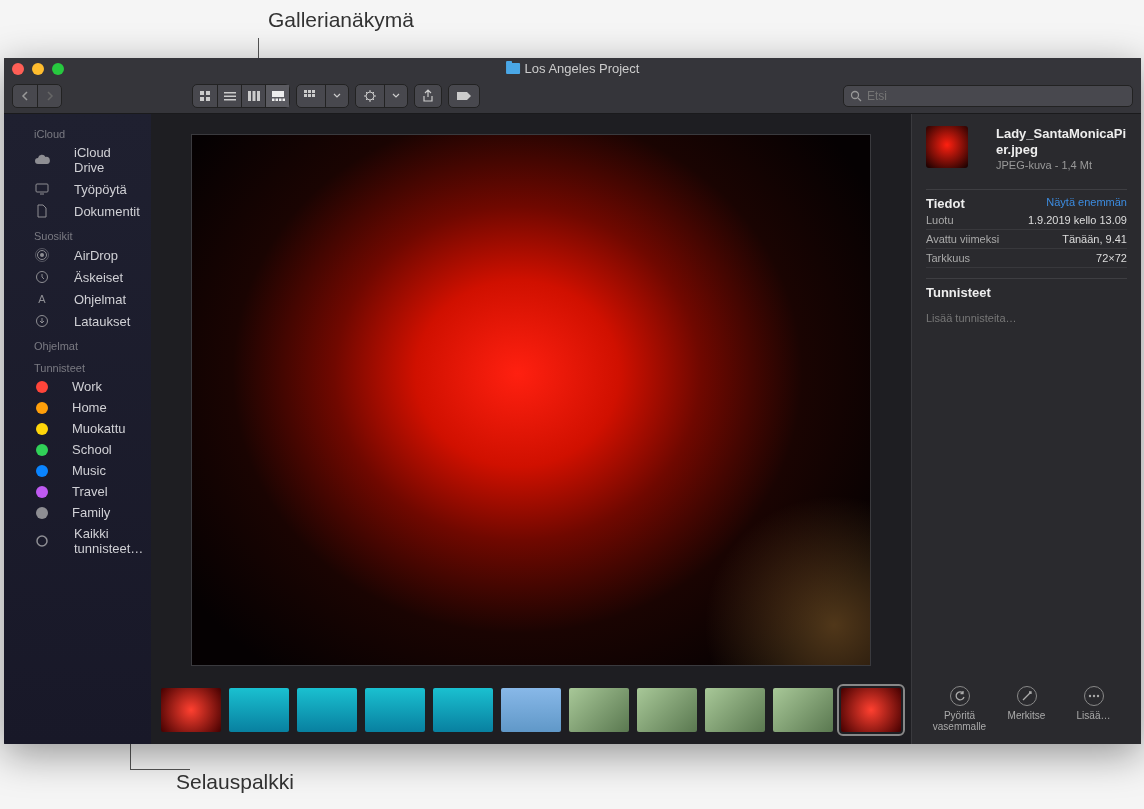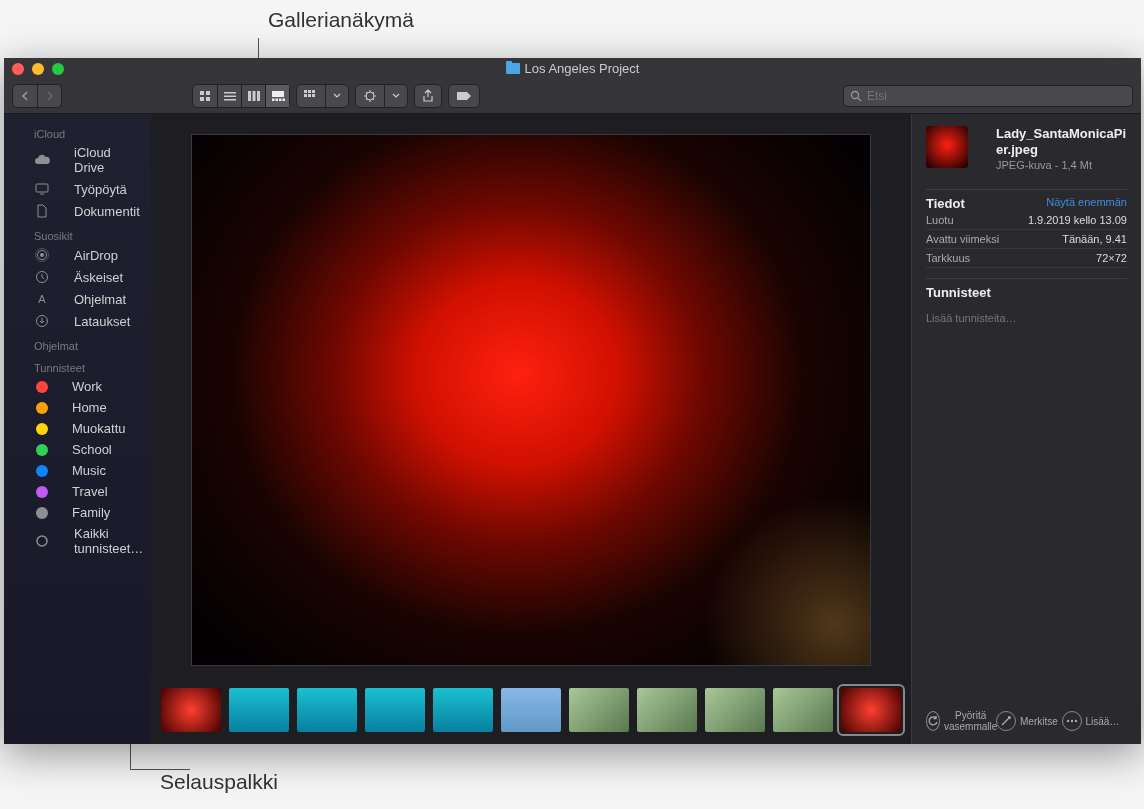--- a/index.html
+++ b/index.html
@@ -22,21 +22,21 @@
   position: absolute;
   top: 38px;
   left: 258px;
   width: 1px;
   height: 40px;
   background: #555;
 }
 .callout-bottom {
   position: absolute;
   top: 770px;
-  left: 160px;
+  left: 176px;
   font-size: 21px;
   color: #333;
 }
 .callout-line-bottom {
   position: absolute;
   top: 700px;
   left: 130px;
   width: 60px;
   height: 70px;
   border-left: 1px solid #555;
@@ -330,21 +330,21 @@
   margin-top: 12px;
 }
 .info-grow { flex: 1; }
 .quick-actions {
   display: flex;
   justify-content: space-around;
   padding-top: 10px;
 }
 .qa {
   display: flex;
-  flex-direction: row;
+  flex-direction: column;
   align-items: center;
   gap: 4px;
   color: #aaa;
   font-size: 10px;
   cursor: pointer;
   width: 70px;
   text-align: center;
 }
 .qa-icon {
   width: 20px;

